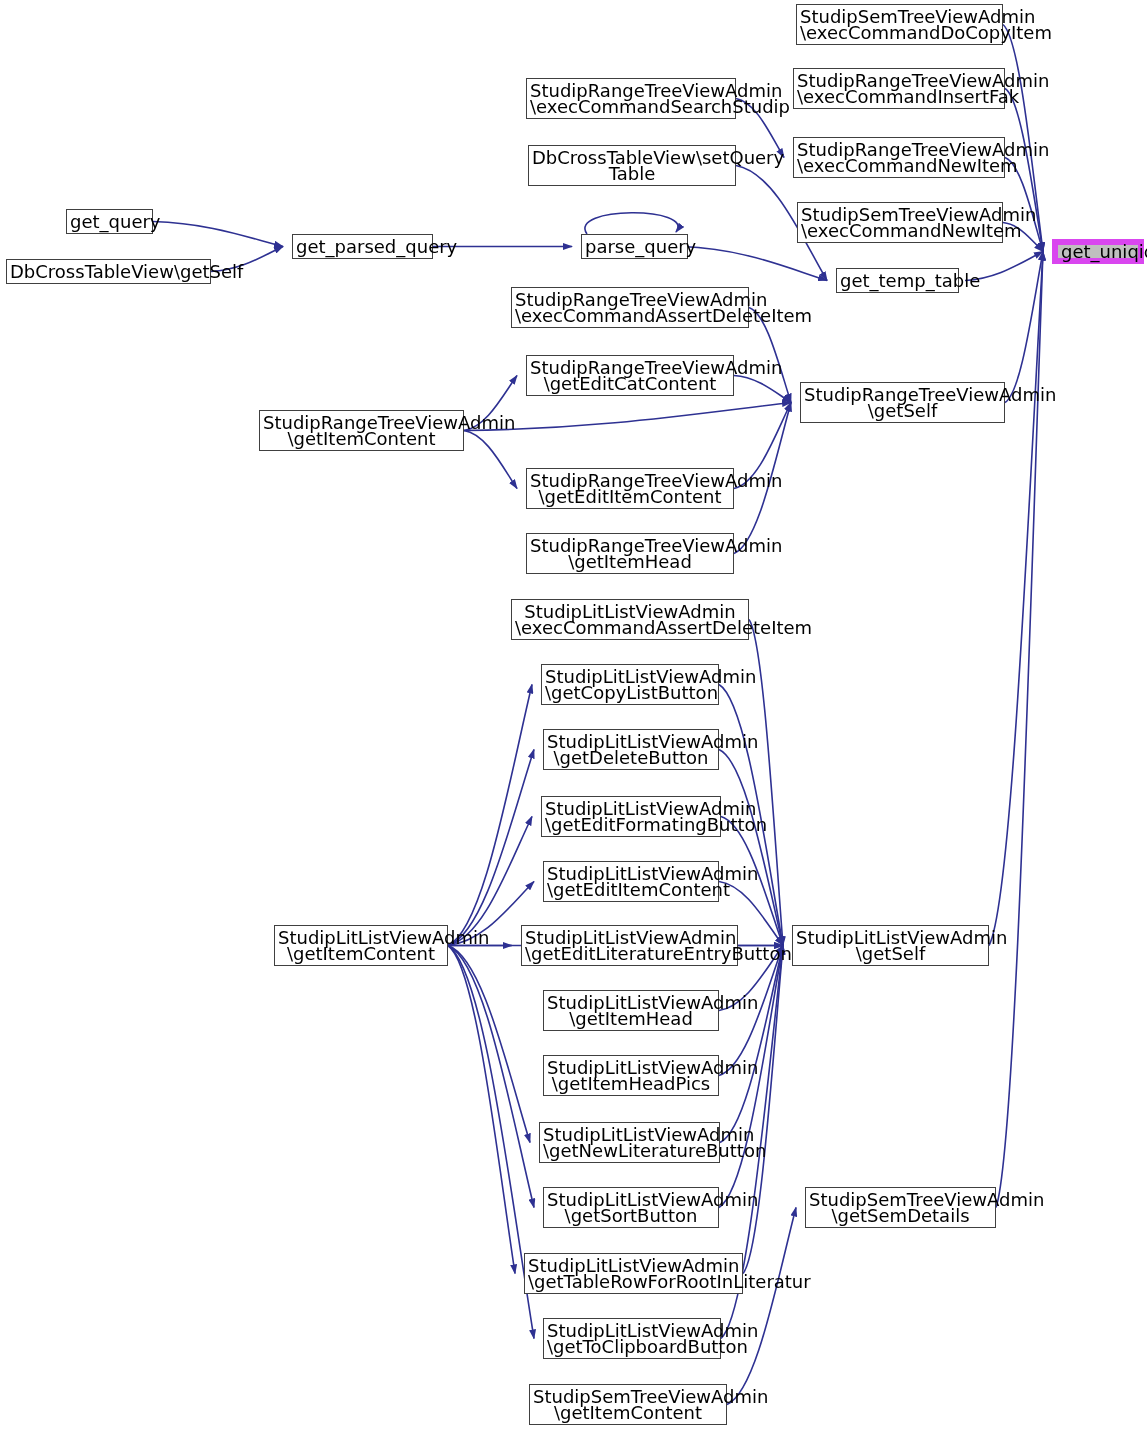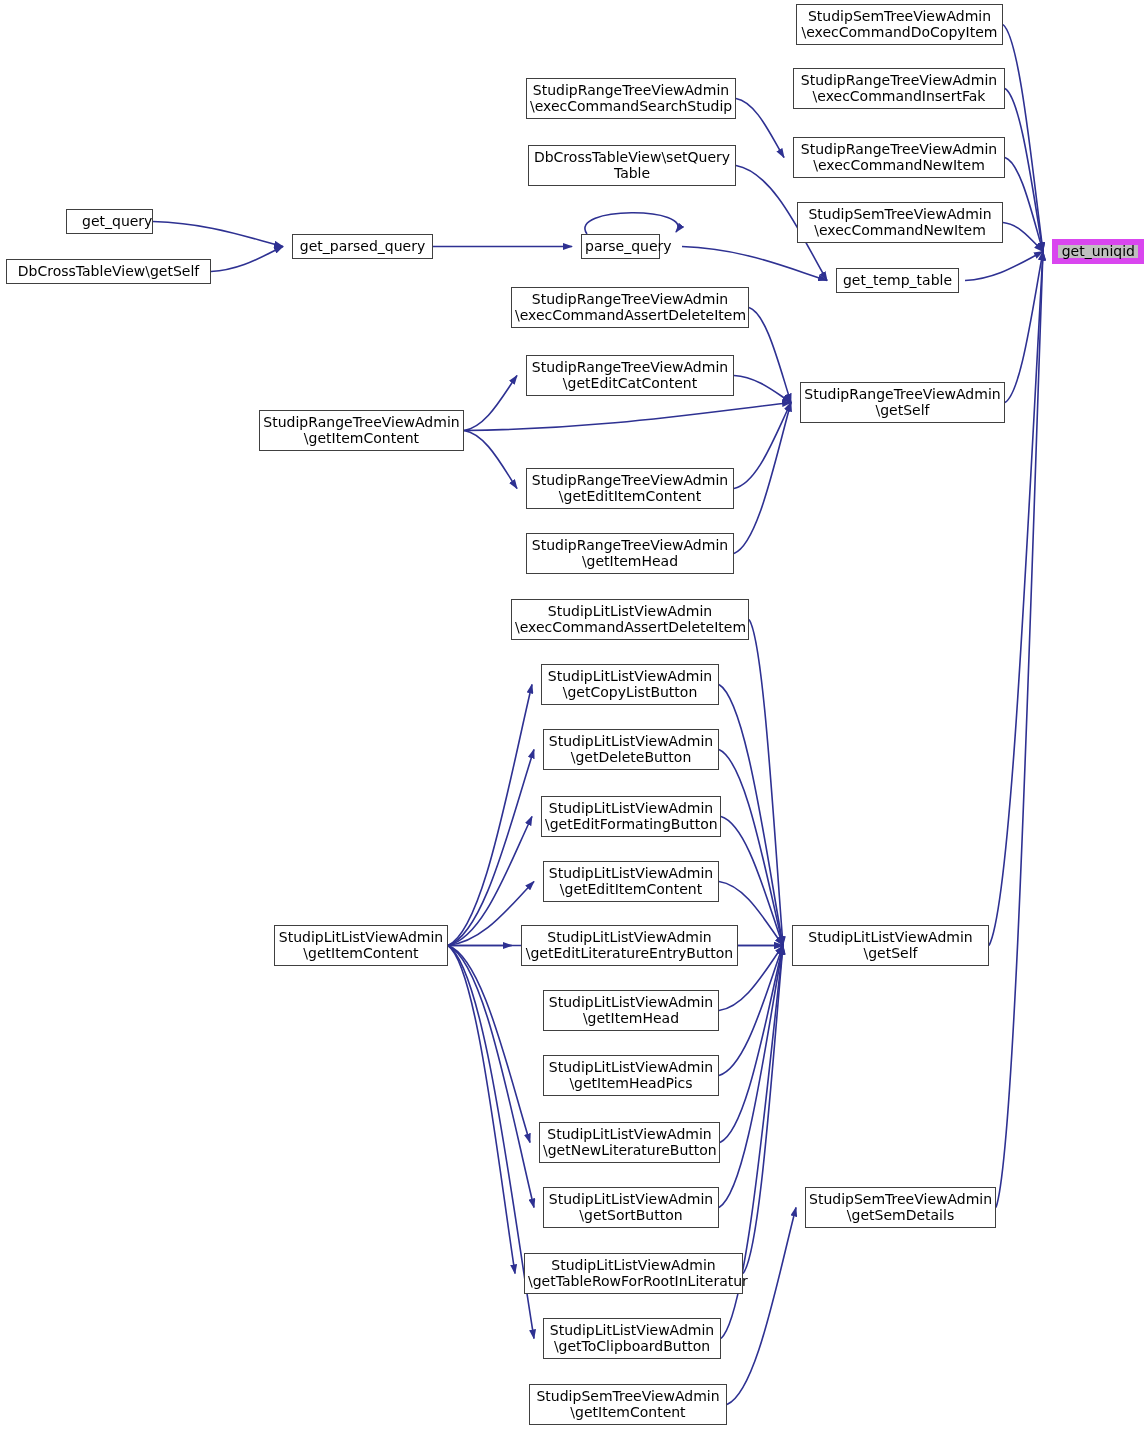--- a/index.html
+++ b/index.html
@@ -26,21 +26,21 @@
   .node {
     position: absolute;
     box-sizing: border-box;
     border: 1px solid #404040;
     background: #ffffff;
     color: #000000;
     display: flex;
     align-items: center;
     justify-content: center;
     text-align: center;
-    font-size: 14px;
+    font-size: 18px;
     line-height: 15.5px;
     letter-spacing: 0px;
     white-space: pre;
     z-index: 2;
   }
   .node.highlight {
     background: #bfbfbf;
     border: 6px solid #d946ef;
     text-align: right;
   }
@@ -117,23 +117,23 @@
       <div class="node" style="left: 793px; top: 137px; width: 212px; height: 41px;"><span class="lbl">StudipRangeTreeViewAdmin
 \execCommandNewItem</span></div>
       <div class="node" style="left: 797px; top: 202px; width: 206px; height: 41px;"><span class="lbl">StudipSemTreeViewAdmin
 \execCommandNewItem</span></div>
       <div class="node highlight" style="left: 1052px; top: 239px; width: 92px; height: 25px;"><span class="lbl">get_uniqid</span></div>
       <div class="node" style="left: 836px; top: 268px; width: 123px; height: 25px;"><span class="lbl">get_temp_table</span></div>
       <div class="node" style="left: 526px; top: 78px; width: 210px; height: 41px;"><span class="lbl">StudipRangeTreeViewAdmin
 \execCommandSearchStudip</span></div>
       <div class="node" style="left: 528px; top: 145px; width: 208px; height: 41px;"><span class="lbl">DbCrossTableView\setQuery
 Table</span></div>
-      <div class="node" style="left: 581px; top: 234px; width: 79px; height: 25px;"><span class="lbl">parse_query</span></div>
+      <div class="node" style="left: 581px; top: 234px; width: 107px; height: 25px;"><span class="lbl">parse_query</span></div>
       <div class="node" style="left: 292px; top: 234px; width: 141px; height: 25px; justify-content: center;"><span class="lbl">get_parsed_query</span></div>
-      <div class="node" style="left: 66px; top: 209px; width: 87px; height: 25px; padding-left: 12px;"><span class="lbl">get_query</span></div>
+      <div class="node" style="left: 66px; top: 209px; width: 87px; height: 25px;"><span class="lbl">get_query</span></div>
       <div class="node" style="left: 6px; top: 259px; width: 205px; height: 25px;"><span class="lbl">DbCrossTableView\getSelf</span></div>
       <div class="node" style="left: 511px; top: 287px; width: 238px; height: 41px;"><span class="lbl">StudipRangeTreeViewAdmin
 \execCommandAssertDeleteItem</span></div>
       <div class="node" style="left: 526px; top: 355px; width: 208px; height: 41px;"><span class="lbl">StudipRangeTreeViewAdmin
 \getEditCatContent</span></div>
       <div class="node" style="left: 800px; top: 382px; width: 205px; height: 41px;"><span class="lbl">StudipRangeTreeViewAdmin
 \getSelf</span></div>
       <div class="node" style="left: 259px; top: 410px; width: 205px; height: 41px;"><span class="lbl">StudipRangeTreeViewAdmin
 \getItemContent</span></div>
       <div class="node" style="left: 526px; top: 468px; width: 208px; height: 41px;"><span class="lbl">StudipRangeTreeViewAdmin

